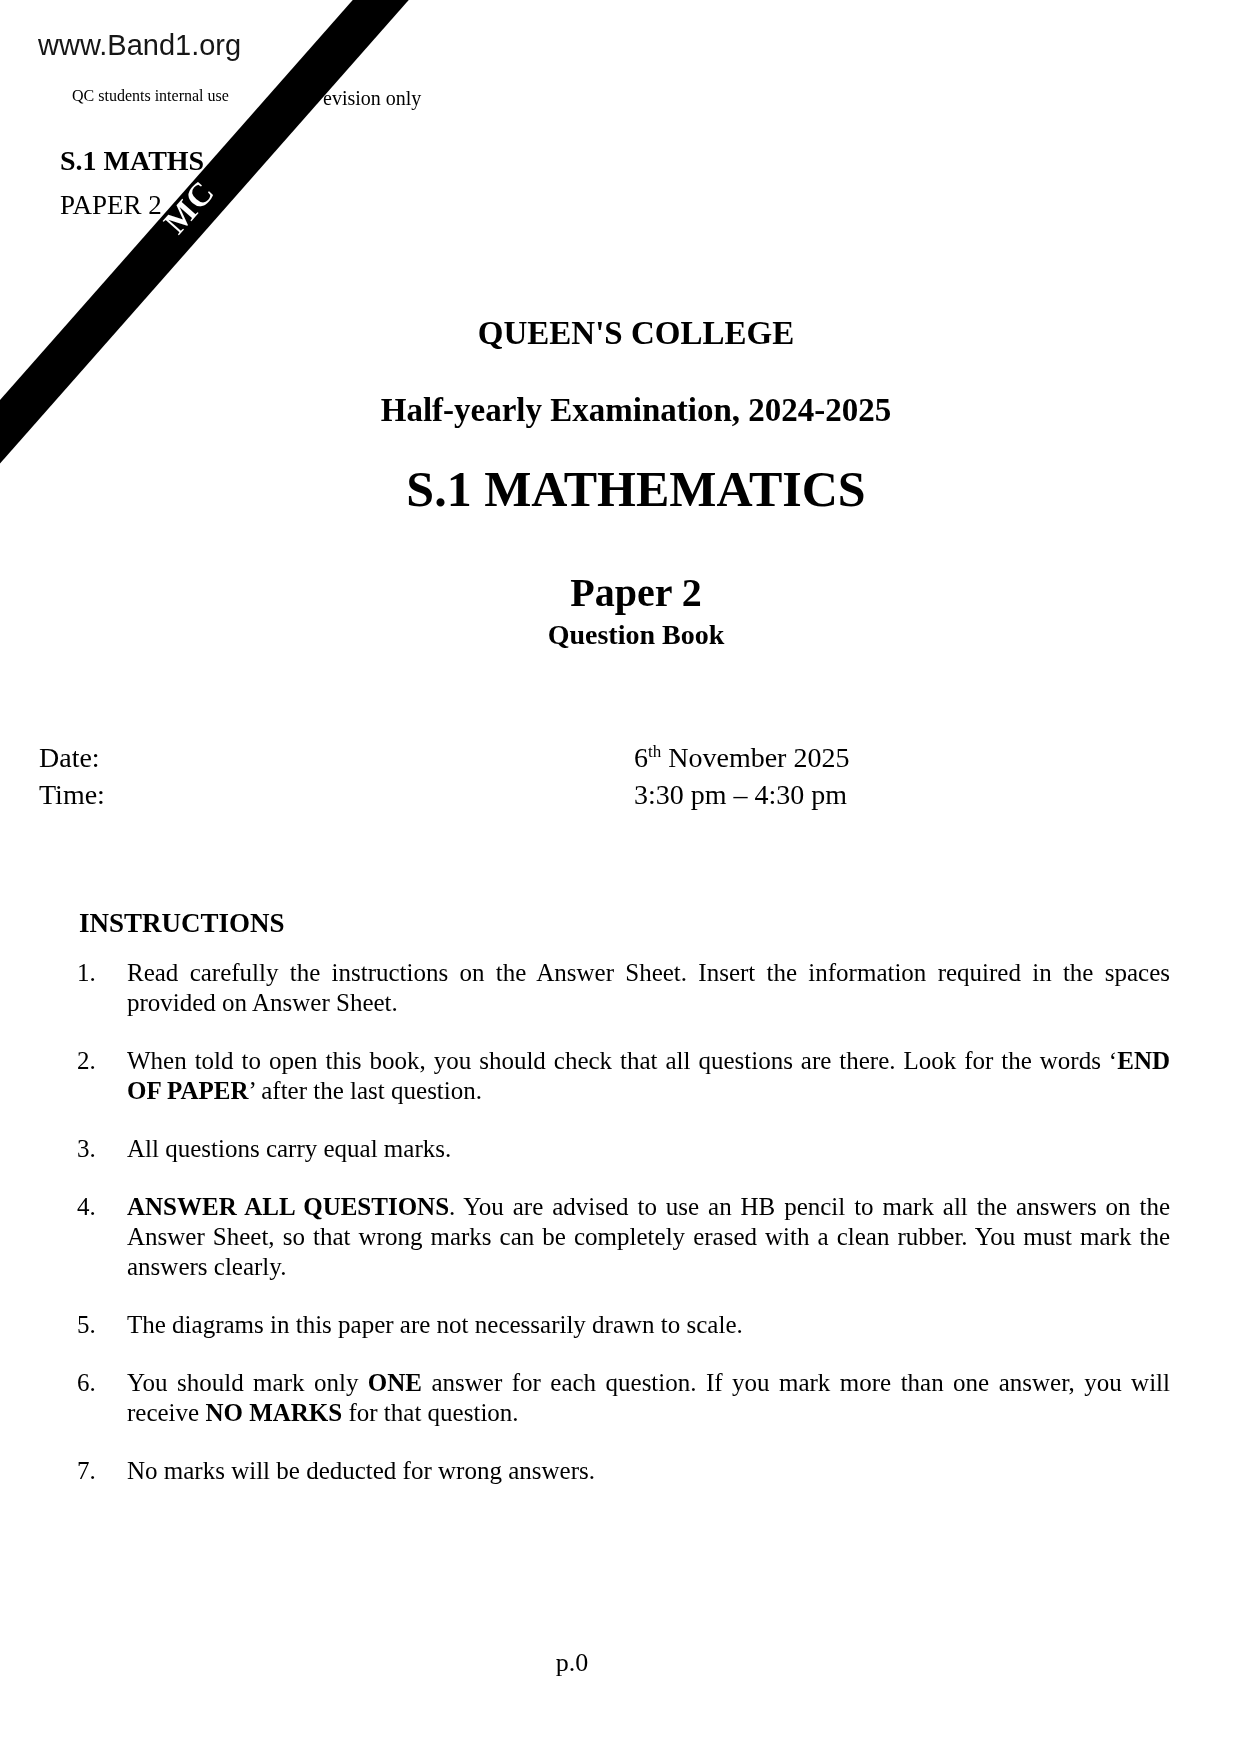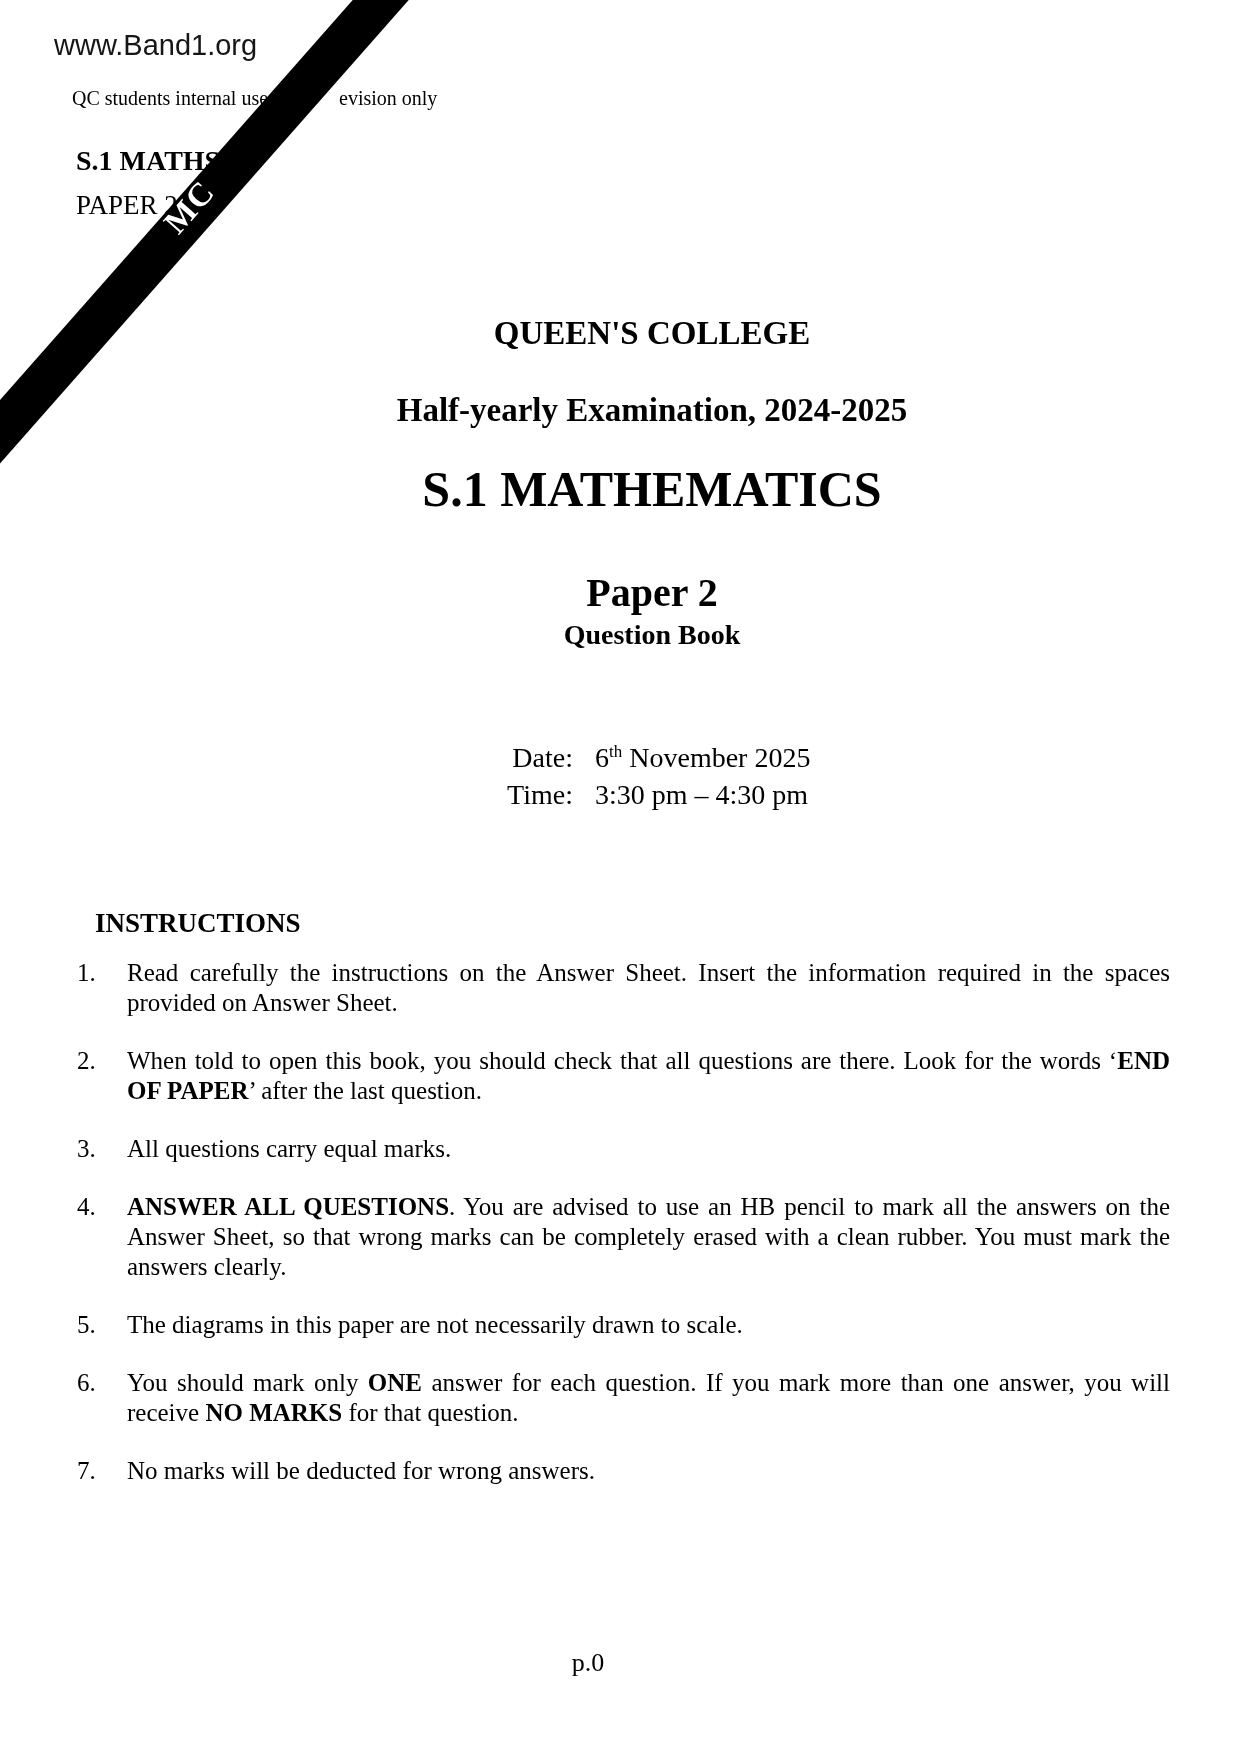--- a/index.html
+++ b/index.html
@@ -6,21 +6,21 @@
   .page {
     position: relative;
     width: 1240px;
     height: 1754px;
     margin: 0 auto;
     background: #ffffff;
     overflow: hidden;
     color: #000;
     font-family: "Liberation Serif", "DejaVu Serif", serif;
   }
-  .abs { position: absolute; line-height: 1; margin-left: 16px; }
+  .abs { position: absolute; line-height: 1; }
 
   
   .stripe {
     position: absolute;
     left: -180px;
     top: 184px;
     width: 760px;
     height: 42px;
     background: #000;
     transform: rotate(131.4deg);
@@ -41,36 +41,36 @@
     transform: rotate(-48.6deg);
     letter-spacing: 1px;
   }
 
   .site {
     left: 38px; top: 31px;
     font-family: "Liberation Sans", "DejaVu Sans", sans-serif;
     font-size: 29px;
     color: #161616;
   }
-  .qc-left  { left: 56px;  top: 88px; font-size: 20px; }
+  .qc-left  { left: 72px;  top: 88px; font-size: 16px; }
   .qc-right { left: 323px; top: 88px; font-size: 20px; }
 
   .corner-subject { left: 60px; top: 147px; font-size: 28px; font-weight: bold; }
   .corner-paper   { left: 60px; top: 192px; font-size: 27px; }
 
   .centered { left: 0; width: 1240px; text-align: center; padding-left: 16px; }
   .school { top: 317px; font-size: 33px; font-weight: bold; }
   .exam   { top: 394px; font-size: 33px; font-weight: bold; }
   .title  { top: 464px; font-size: 50px; font-weight: bold; }
   .paper  { top: 573px; font-size: 40px; font-weight: bold; }
   .book   { top: 621px; font-size: 28px; font-weight: bold; }
 
   .meta { position: absolute; left: 0; top: 739px; font-size: 28px; }
   .meta-row { line-height: 37px; white-space: nowrap; }
-  .meta-label { display: inline-block; width: 573px; text-align: right; }
+  .meta-label { display: inline-block; width: 573px; text-align: left; margin-left: 39px; }
   .meta-value { padding-left: 22px; }
   .meta sup { font-size: 17px; line-height: 0; }
 
   .inst-head { left: 79px; top: 910px; font-size: 27px; font-weight: bold; }
 
   .inst-list { position: absolute; left: 77px; top: 958px; width: 1093px; font-size: 25px; }
   .inst-item { display: flex; margin-bottom: 28px; }
   .inst-num  { flex: 0 0 50px; line-height: 30px; }
   .inst-text { flex: 1; text-align: justify; line-height: 30px; }
   .b { font-weight: bold; }

